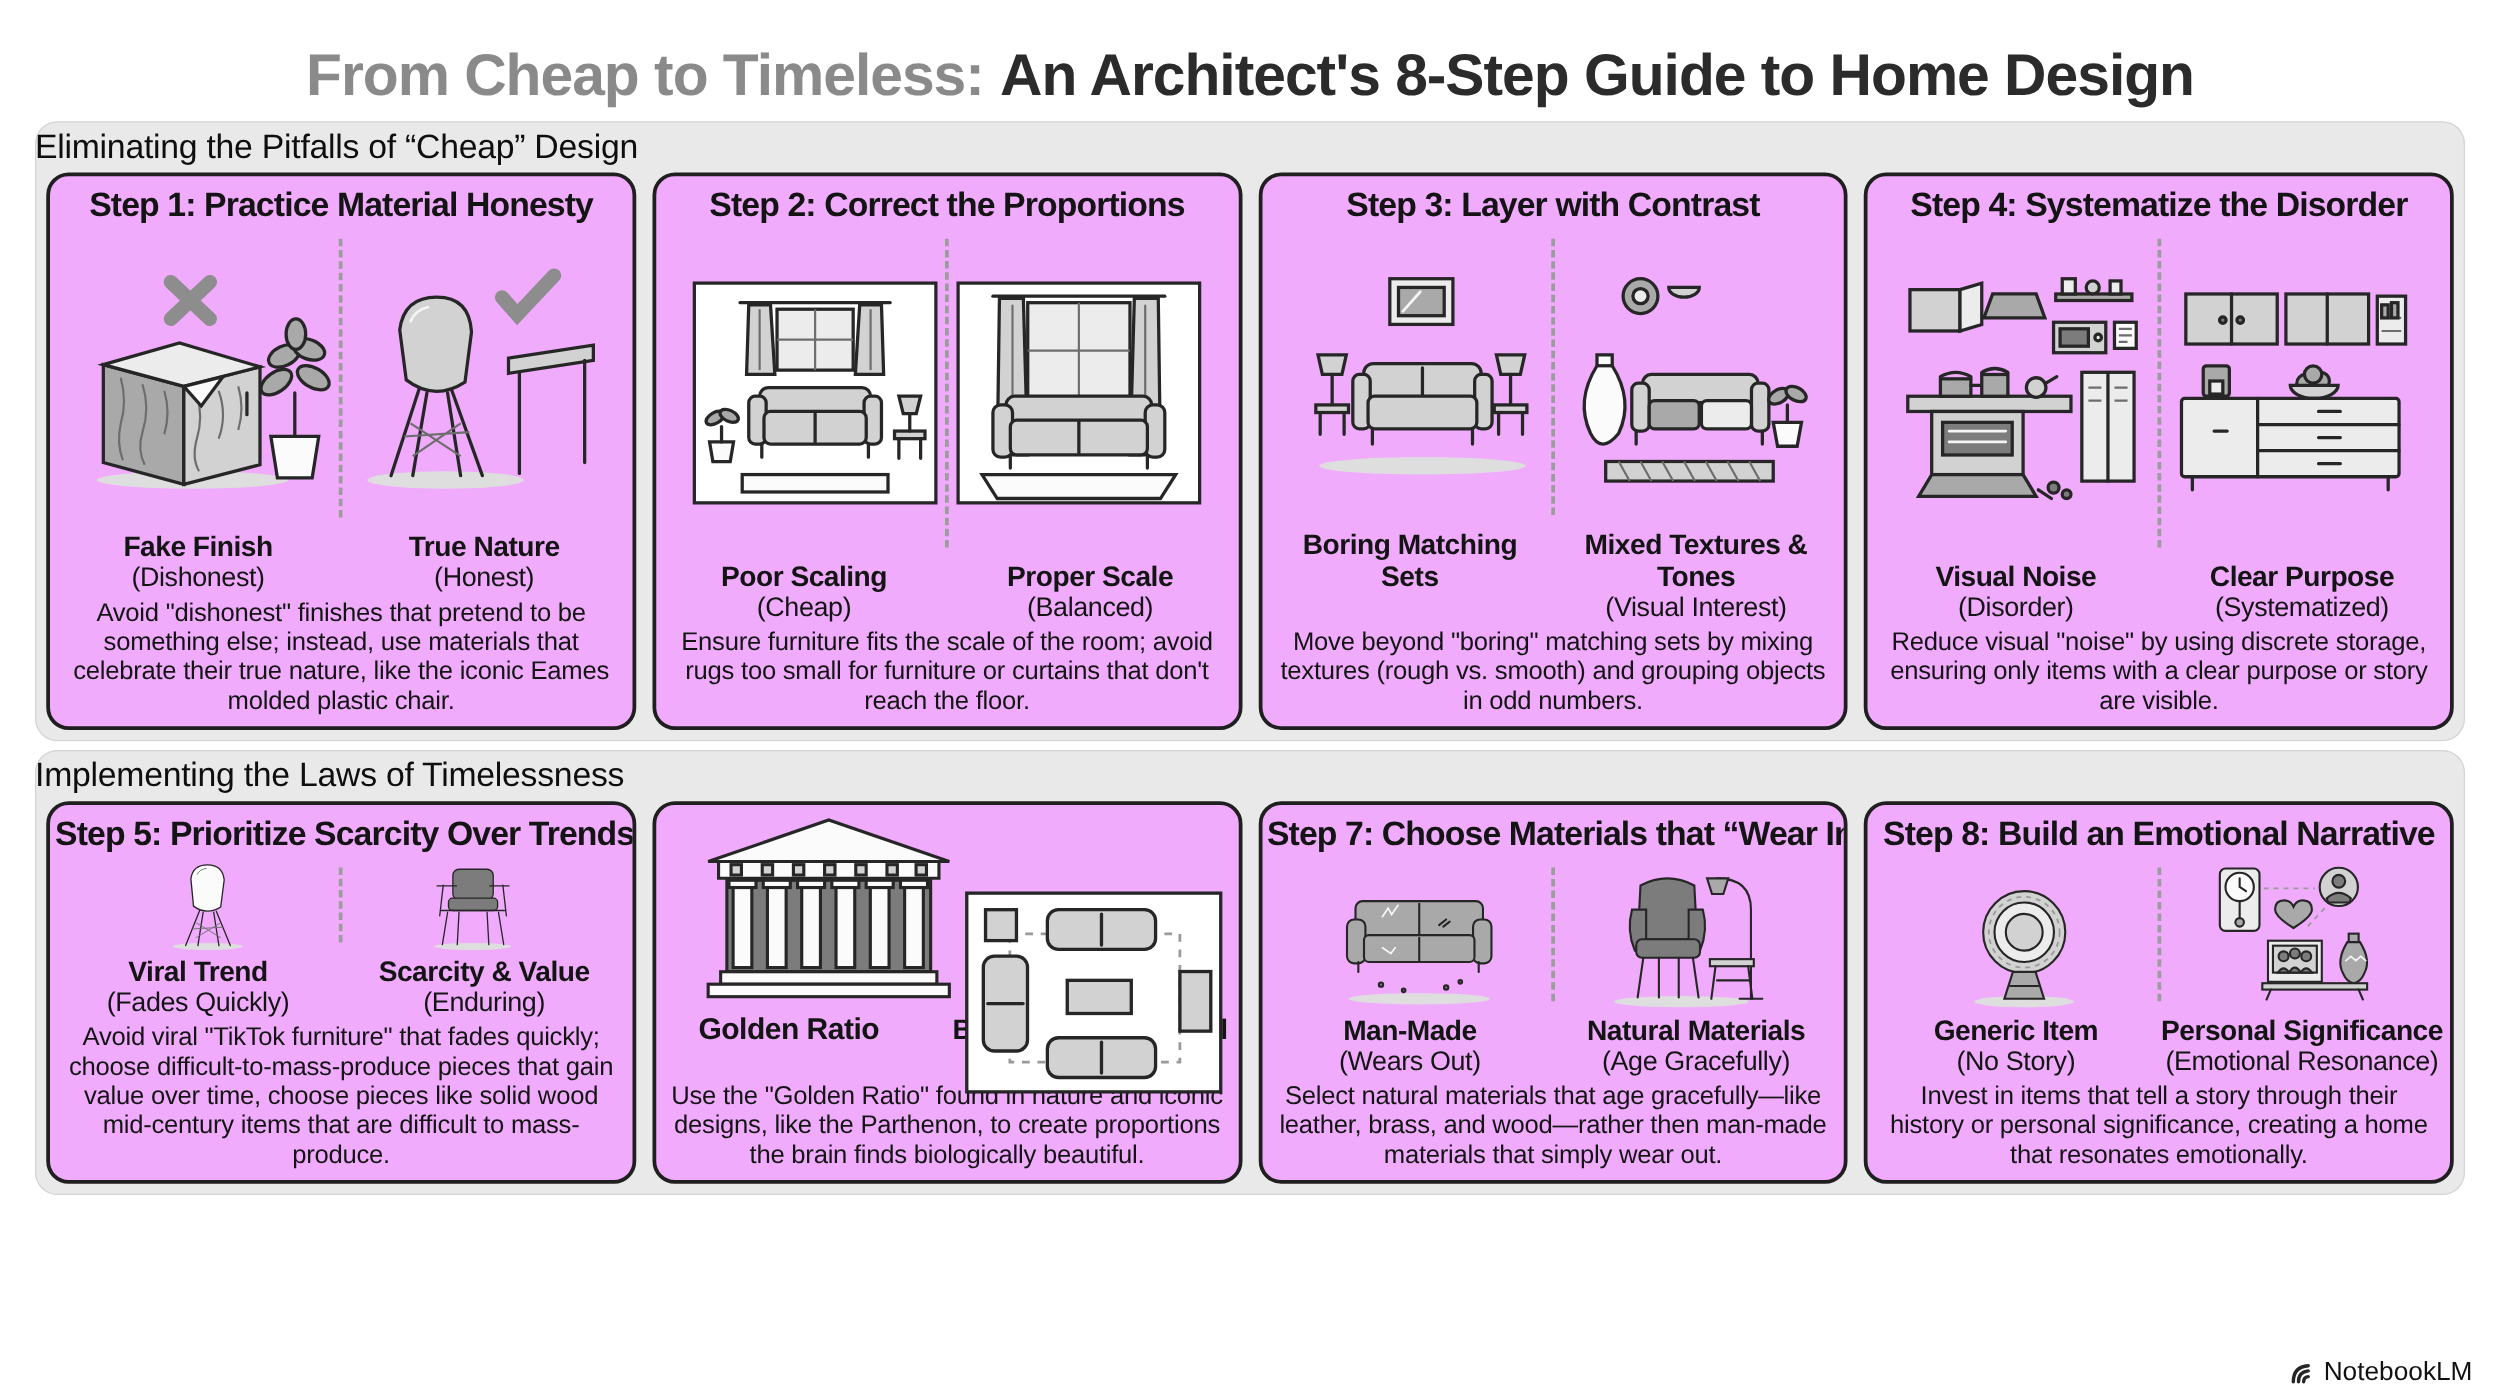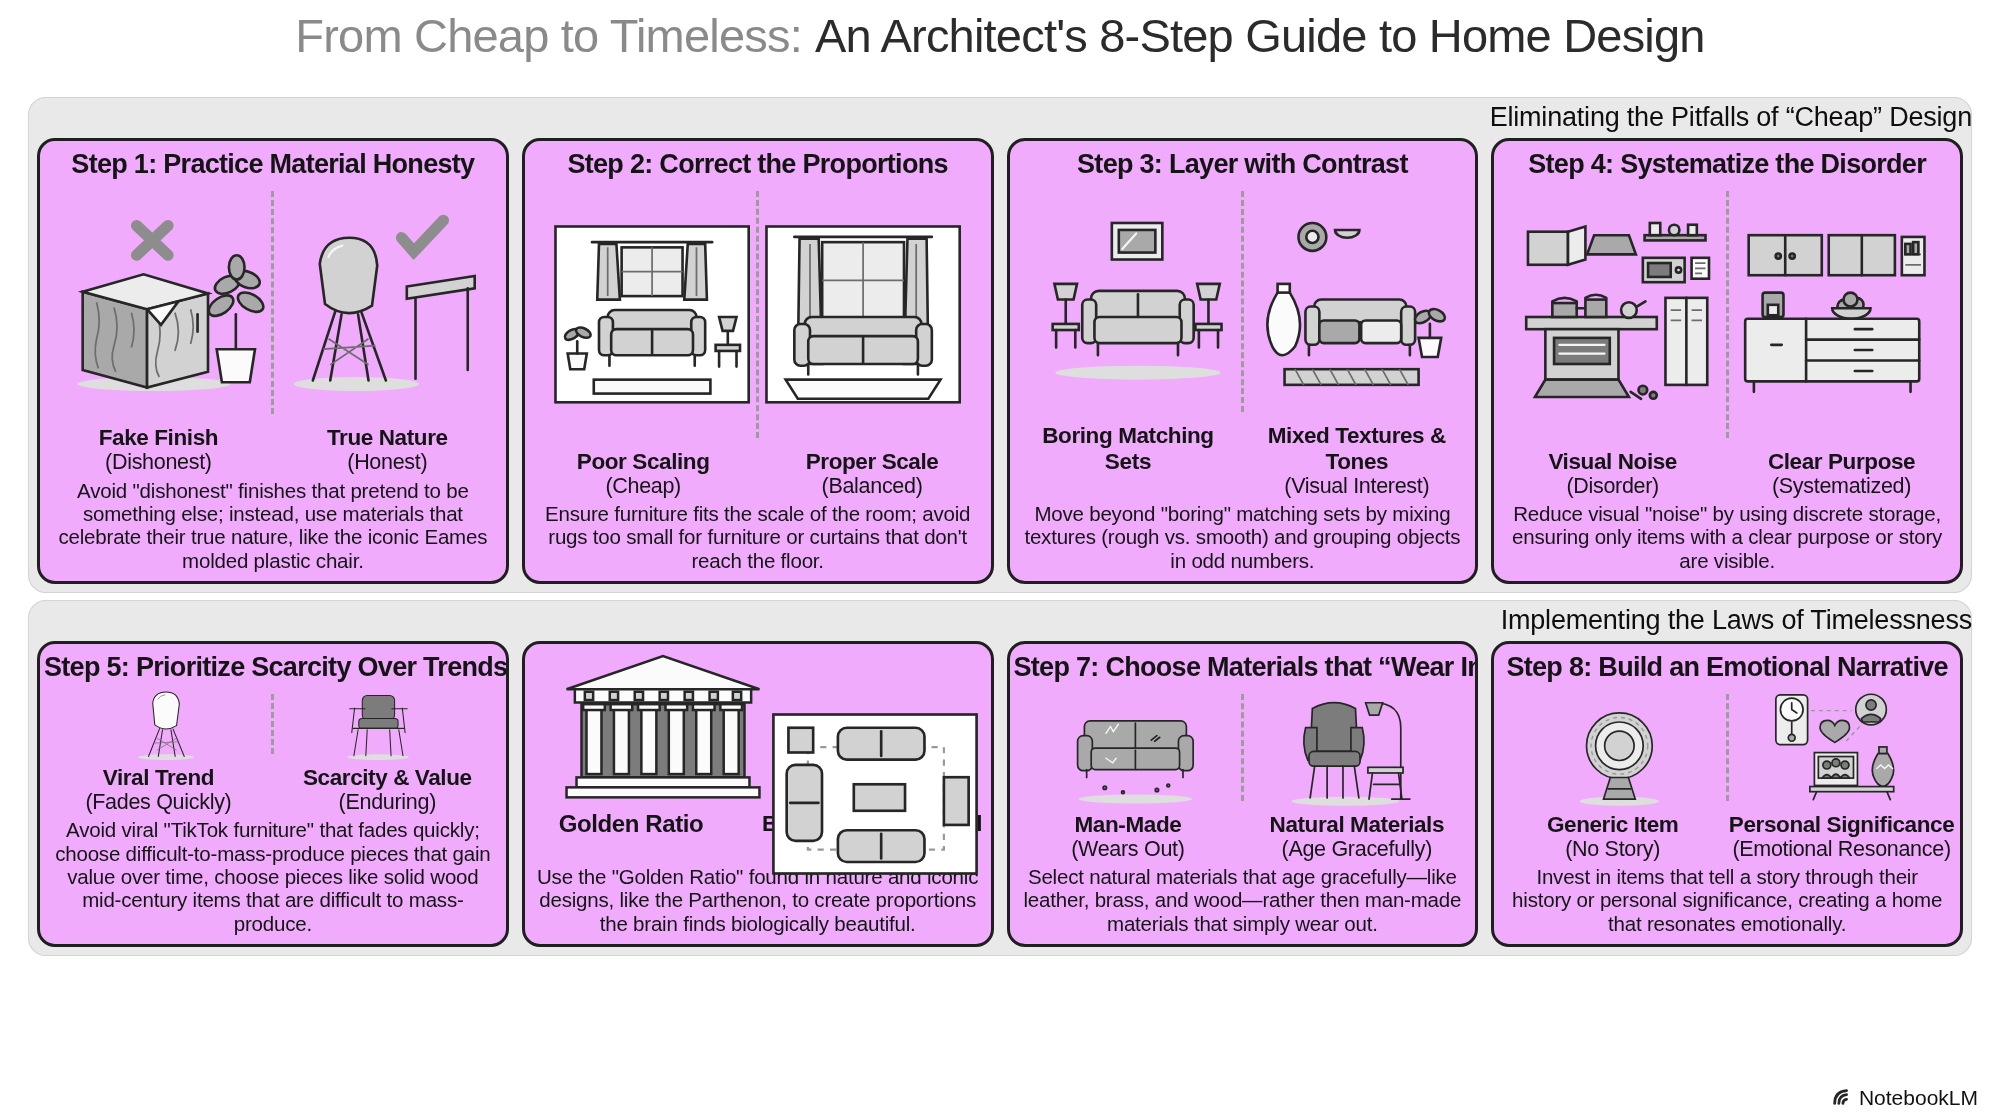--- a/index.html
+++ b/index.html
@@ -1,29 +1,29 @@
 <!DOCTYPE html>
 <html><head>
 <meta charset="utf-8">
 <style>
   html,body{margin:0;padding:0}
   body{width:2000px;height:1116px;position:relative;background:#fff;overflow:hidden;
        font-family:"Liberation Sans",sans-serif;color:#141414;}
 
   
-  .main-title{text-align:center;padding-top:8px;font-size:47px;font-weight:normal;letter-spacing:-.8px;white-space:nowrap}
+  .main-title{text-align:center;padding-top:32px;font-size:47px;font-weight:bold;letter-spacing:-.8px;white-space:nowrap}
   .main-title .muted{color:#8a8a8a;margin-right:13px}
   .main-title .dark{color:#2b2b2b}
 
   
   .section{position:absolute;left:28px;width:1944px;background:#e9e9e9;border-radius:18px;
            box-shadow:inset 0 0 0 1px #d4d4d4}
   #section-1{top:97px;height:496px}
   #section-2{top:600px;height:356px}
-  .section-header{text-align:right;font-size:27px;color:#0e0e0e;padding-top:5px;letter-spacing:-.2px}
+  .section-header{text-align:left;font-size:27px;color:#0e0e0e;padding-top:5px;letter-spacing:-.2px}
 
   .cards{position:absolute;left:9px;right:9px;top:41px;bottom:9px;display:flex;gap:13px}
   .card{flex:1;background:#f0abfc;border:3px solid #1f1f1f;border-radius:18px;
         display:flex;flex-direction:column;overflow:hidden}
   .card-title{text-align:center;font-weight:bold;font-size:27px;letter-spacing:-.7px;padding:8px 4px 0;white-space:nowrap}
 
   .illus{flex:1;display:flex;position:relative;padding:3px 24px;min-height:0}
   .half{flex:1;position:relative;display:flex;align-items:center;justify-content:center;min-width:0}
   .half svg{width:97%;height:97%}
   .divider{width:0;border-left:3px dashed #9c9c9c;margin:8px 1px}
@@ -49,21 +49,21 @@
   .f4{fill:#7c7c7c;stroke:#262626;stroke-width:3}
   .ln{stroke:#262626;stroke-width:3;fill:none;stroke-linecap:round;stroke-linejoin:round}
   .lnw{stroke:#f5f5f5;stroke-width:2.5;fill:none;stroke-linecap:round}
   .ln2{stroke:#6d6d6d;stroke-width:2;fill:none}
   .mark{stroke:#8d8d8d;stroke-width:13;fill:none;stroke-linecap:round}
   .sh{fill:#dedede;stroke:none}
   .frame{fill:#fff;stroke:#262626;stroke-width:3}
   .dash{stroke:#9a9a9a;stroke-width:2.5;fill:none;stroke-dasharray:7 7}
 
   
-  .footer{position:absolute;right:14px;bottom:4px;display:flex;align-items:flex-start;gap:6px;
+  .footer{position:absolute;right:14px;bottom:4px;display:flex;align-items:flex-end;gap:6px;
           background:rgba(255,255,255,.85);border-radius:12px;padding:2px 8px;font-size:21px;color:#111}
 </style>
 </head>
 <body>
 
 <div class="main-title">
   <span class="muted">From Cheap to Timeless:</span><span class="dark">An Architect's 8-Step Guide to Home Design</span>
 </div>
 
 <div class="section" id="section-1">

